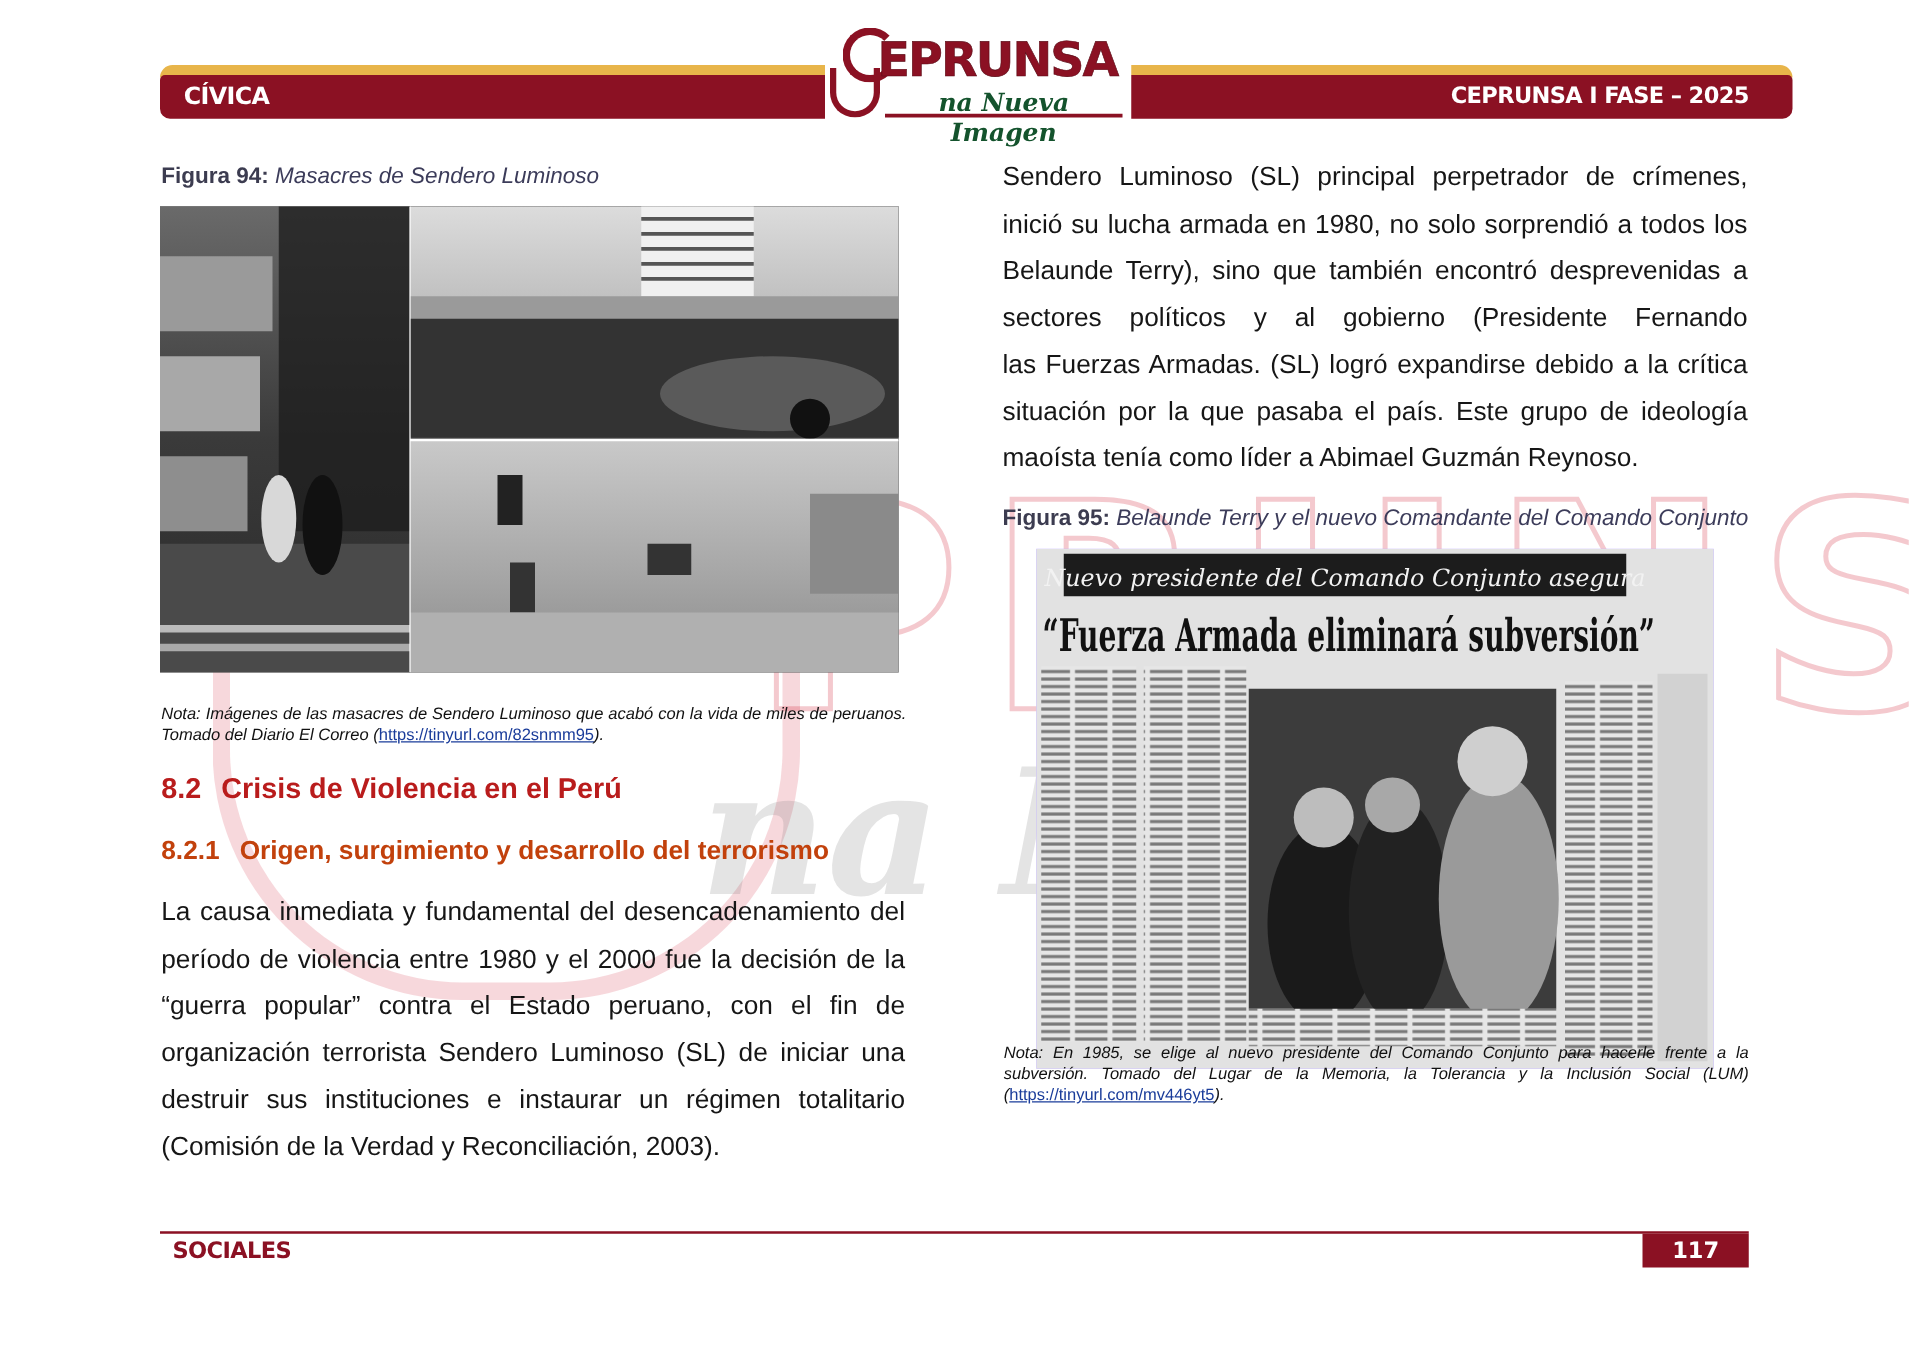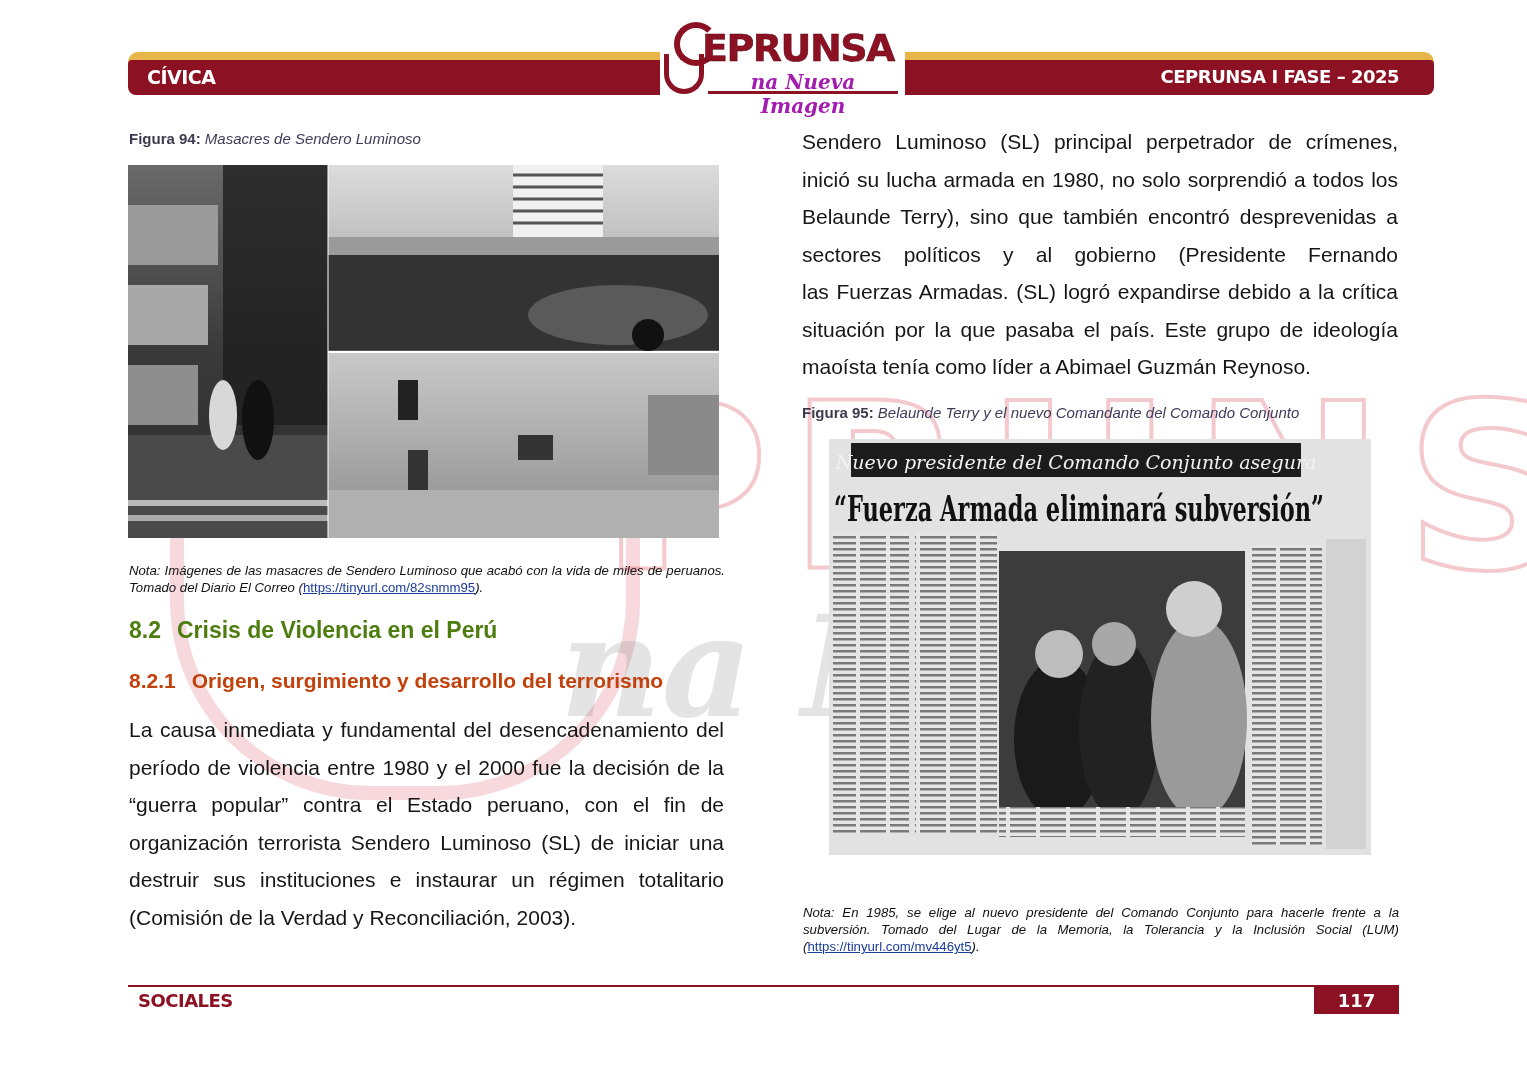--- a/index.html
+++ b/index.html
@@ -10,38 +10,38 @@
   .hdr-gold { position: absolute; left: 128px; top: 52px; width: 1306px; height: 10px; background: #e8b54a; border-radius: 10px 10px 0 0; }
   .hdr-band { position: absolute; left: 128px; top: 60px; width: 1306px; height: 35px; background: #8b1123; border-radius: 4px 4px 8px 8px; }
   .hdr-left { position: absolute; left: 147px; top: 66px; color: #ffffff; font-weight: bold; font-size: 19px; font-family: "DejaVu Sans", sans-serif; letter-spacing: -0.5px; }
   .hdr-right { position: absolute; right: 128px; top: 66px; color: #ffffff; font-weight: bold; font-size: 18px; font-family: "DejaVu Sans", sans-serif; letter-spacing: -0.5px; }
 
   
   .logo { position: absolute; left: 660px; top: 16px; width: 245px; height: 82px; background: #ffffff; }
   .logo .bigu { position: absolute; left: 4px; top: 38px; width: 40px; height: 40px; border: 5px solid #8b1123; border-top: none; border-radius: 0 0 20px 20px; }
   .logo .bigc { position: absolute; left: 14px; top: 6px; width: 44px; height: 44px; border: 6px solid #8b1123; border-right-color: transparent; border-radius: 50%; }
   .logo .word { position: absolute; left: 42px; top: 12px; color: #8b1123; font-weight: bold; font-size: 38px; font-family: "DejaVu Sans", sans-serif; letter-spacing: -1.5px; line-height: 40px; -webkit-text-stroke: 0.5px #5a0a15; }
-  .logo .tag { position: absolute; left: 48px; top: 54px; width: 190px; height: 24px; background: #ffffff; color: #a21caf; font-weight: bold; font-style: italic; font-size: 20px; font-family: "DejaVu Serif", serif; line-height: 24px; text-align: center; border-bottom: 3px solid #8b1123; }
+  .logo .tag { position: absolute; left: 48px; top: 54px; width: 190px; height: 24px; background: #ffffff; color: #14532d; font-weight: bold; font-style: italic; font-size: 20px; font-family: "DejaVu Serif", serif; line-height: 24px; text-align: center; border-bottom: 3px solid #8b1123; }
 
   
   .wm { position: absolute; pointer-events: none; font-family: "DejaVu Sans", sans-serif; font-weight: bold; }
   .wm-top { left: 600px; top: 355px; font-size: 230px; color: rgba(210, 40, 60, 0.12); letter-spacing: 20px; -webkit-text-stroke: 4px rgba(210,40,60,0.25); color: transparent; }
   .wm-u { left: 170px; top: 520px; width: 470px; height: 280px; border: 14px solid rgba(210,40,60,0.18); border-top: none; border-radius: 0 0 200px 200px; }
   .wm-mid { left: 560px; top: 585px; font-size: 140px; font-style: italic; color: rgba(120,120,120,0.2); font-family: "DejaVu Serif", serif; }
 
   
-  .fig-cap { position: absolute; font-size: 15px; color: #3c3c5a; }
+  .fig-cap { position: absolute; font-size: 18px; color: #3c3c5a; }
   .fig-cap b { color: #3c3c50; font-weight: bold; }
   .fig-cap i { font-style: italic; }
 
   .photo { position: absolute; overflow: hidden; background: #555; }
   .nota { position: absolute; font-size: 13.2px; font-style: italic; color: #111; line-height: 17px; text-align: justify; }
   .nota a { color: #1a3c9a; text-decoration: underline; font-style: normal; }
 
-  .h2 { position: absolute; left: 129px; top: 617px; font-size: 23px; font-weight: bold; color: #4d7c0f; }
+  .h2 { position: absolute; left: 129px; top: 617px; font-size: 23px; font-weight: bold; color: #b91c1c; }
   .h2 .num { margin-right: 16px; }
   .h3 { position: absolute; left: 129px; top: 669px; font-size: 21px; font-weight: bold; color: #c2410c; }
   .h3 .num { margin-right: 16px; }
 
   .para { position: absolute; font-size: 21px; line-height: 37.5px; text-align: justify; text-align-last: left; color: #161616; }
   .para .ln { display: block; text-align: justify; text-align-last: justify; white-space: nowrap; }
   .para .ln.last { text-align-last: left; }
 
   
   .ftr-line { position: absolute; left: 128px; top: 985px; width: 1271px; height: 2px; background: #8b1123; }
@@ -183,19 +183,19 @@
     <circle cx="230" cy="215" r="24" fill="#bdbdbd"></circle>
     <ellipse cx="290" cy="290" rx="40" ry="90" fill="#222"></ellipse>
     <circle cx="285" cy="205" r="22" fill="#a8a8a8"></circle>
     <ellipse cx="370" cy="280" rx="48" ry="100" fill="#9a9a9a"></ellipse>
     <circle cx="365" cy="170" r="28" fill="#cfcfcf"></circle>
     <rect x="170" y="368" width="246" height="30" fill="url(#txt)"></rect>
     <rect x="497" y="100" width="40" height="310" fill="#d2d2d2"></rect>
   </svg>
 </div>
 
-<div class="nota" style="left:803px; top:904px; width:596px;">
+<div class="nota" style="left:803px; top:833px; width:596px;">
   <span>Nota: En 1985, se elige al nuevo presidente del Comando Conjunto para hacerle frente a la subversión. Tomado del Lugar de la Memoria, la Tolerancia y la Inclusión Social (LUM) (</span><a>https://tinyurl.com/mv446yt5</a><span>).</span>
 </div>
 
 <div class="ftr-line"></div>
 <div class="ftr-left">SOCIALES</div>
 <div class="ftr-page">117</div>
 
 </body></html>

